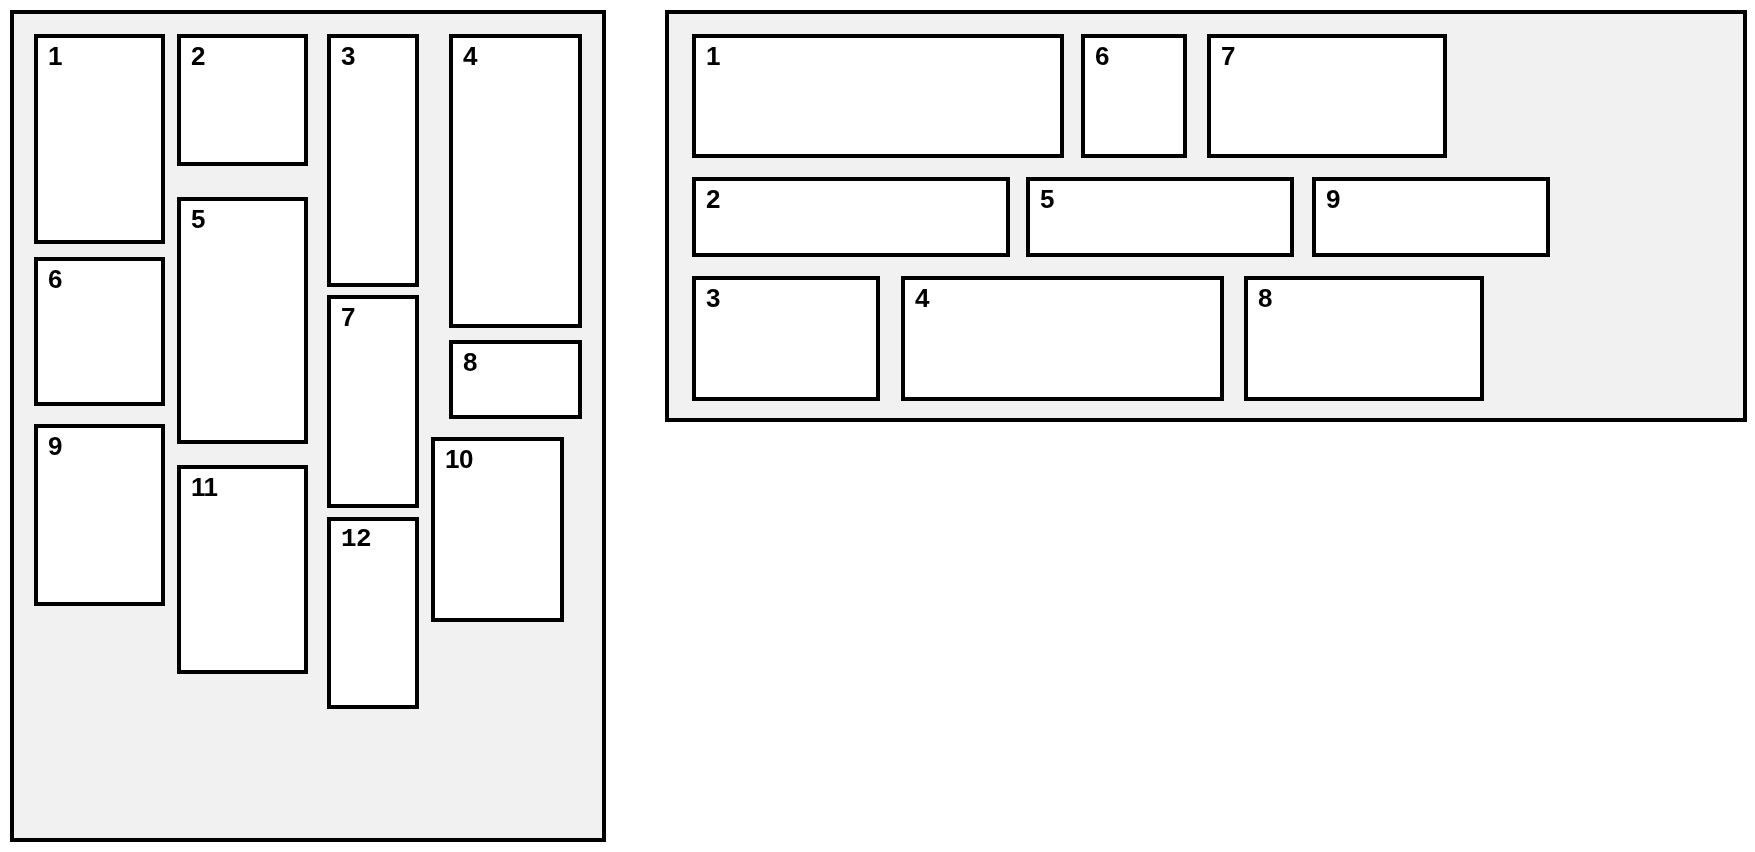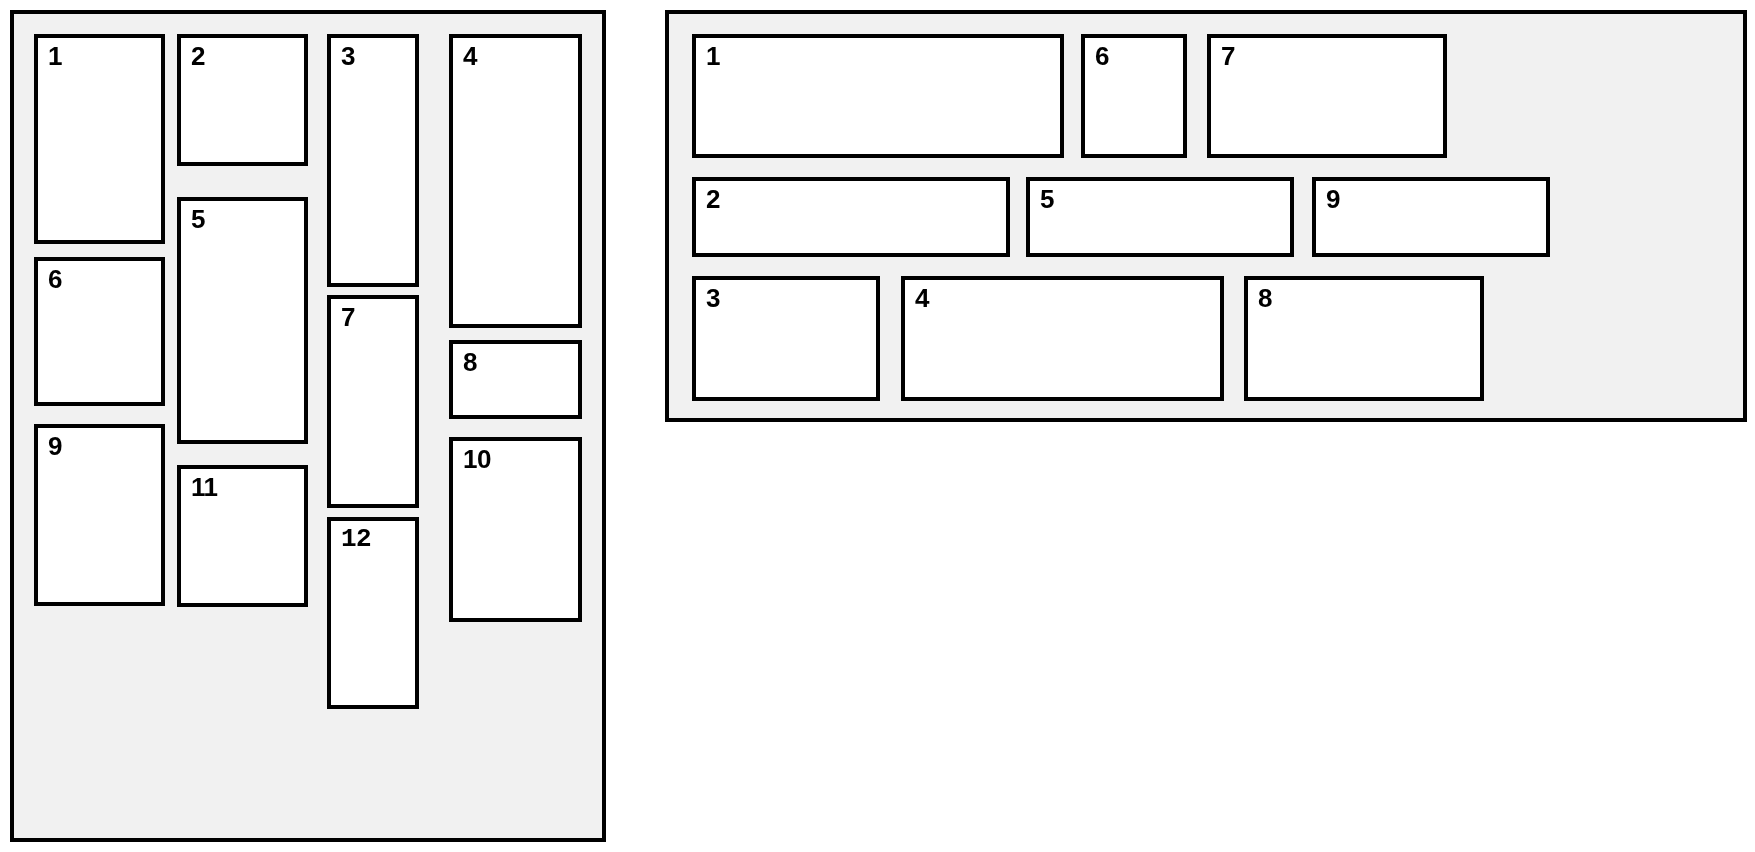--- a/index.html
+++ b/index.html
@@ -76,24 +76,24 @@
       </div>
       <div class="box" style="left: 313px; top: 281px; width: 92px; height: 213px; background: rgb(255, 255, 255); border-color: rgb(0, 0, 0);">
         <span class="box-label" style="color: rgb(0, 0, 0);">7</span>
       </div>
       <div class="box" style="left: 435px; top: 326px; width: 133px; height: 79px; background: rgb(255, 255, 255); border-color: rgb(0, 0, 0);">
         <span class="box-label" style="color: rgb(0, 0, 0);">8</span>
       </div>
       <div class="box" style="left: 20px; top: 410px; width: 131px; height: 182px; background: rgb(255, 255, 255); border-color: rgb(0, 0, 0);">
         <span class="box-label" style="color: rgb(0, 0, 0);">9</span>
       </div>
-      <div class="box" style="left: 435px; top: 423px; width: 133px; height: 185px; background: rgb(255, 255, 255); border-color: rgb(0, 0, 0);">
+      <div class="box" style="left: 417px; top: 423px; width: 133px; height: 185px; background: rgb(255, 255, 255); border-color: rgb(0, 0, 0);">
         <span class="box-label" style="color: rgb(0, 0, 0);">10</span>
       </div>
-      <div class="box" style="left: 163px; top: 451px; width: 131px; height: 142px; background: rgb(255, 255, 255); border-color: rgb(0, 0, 0);">
+      <div class="box" style="left: 163px; top: 451px; width: 131px; height: 209px; background: rgb(255, 255, 255); border-color: rgb(0, 0, 0);">
         <span class="box-label" style="color: rgb(0, 0, 0);">11</span>
       </div>
       <div class="box" style="left: 313px; top: 503px; width: 92px; height: 192px; background: rgb(255, 255, 255); border-color: rgb(0, 0, 0);">
         <span class="box-label" style="color: rgb(0, 0, 0); font-family: Liberation Mono, monospace;">12</span>
       </div>
     </div>
     <div class="panel" style="left: 665px; top: 10px; width: 1082px; height: 412px; background: rgb(241, 241, 241); border-color: rgb(0, 0, 0);">
       <div class="box" style="left: 23px; top: 20px; width: 372px; height: 124px; background: rgb(255, 255, 255); border-color: rgb(0, 0, 0);">
         <span class="box-label" style="color: rgb(0, 0, 0);">1</span>
       </div>

